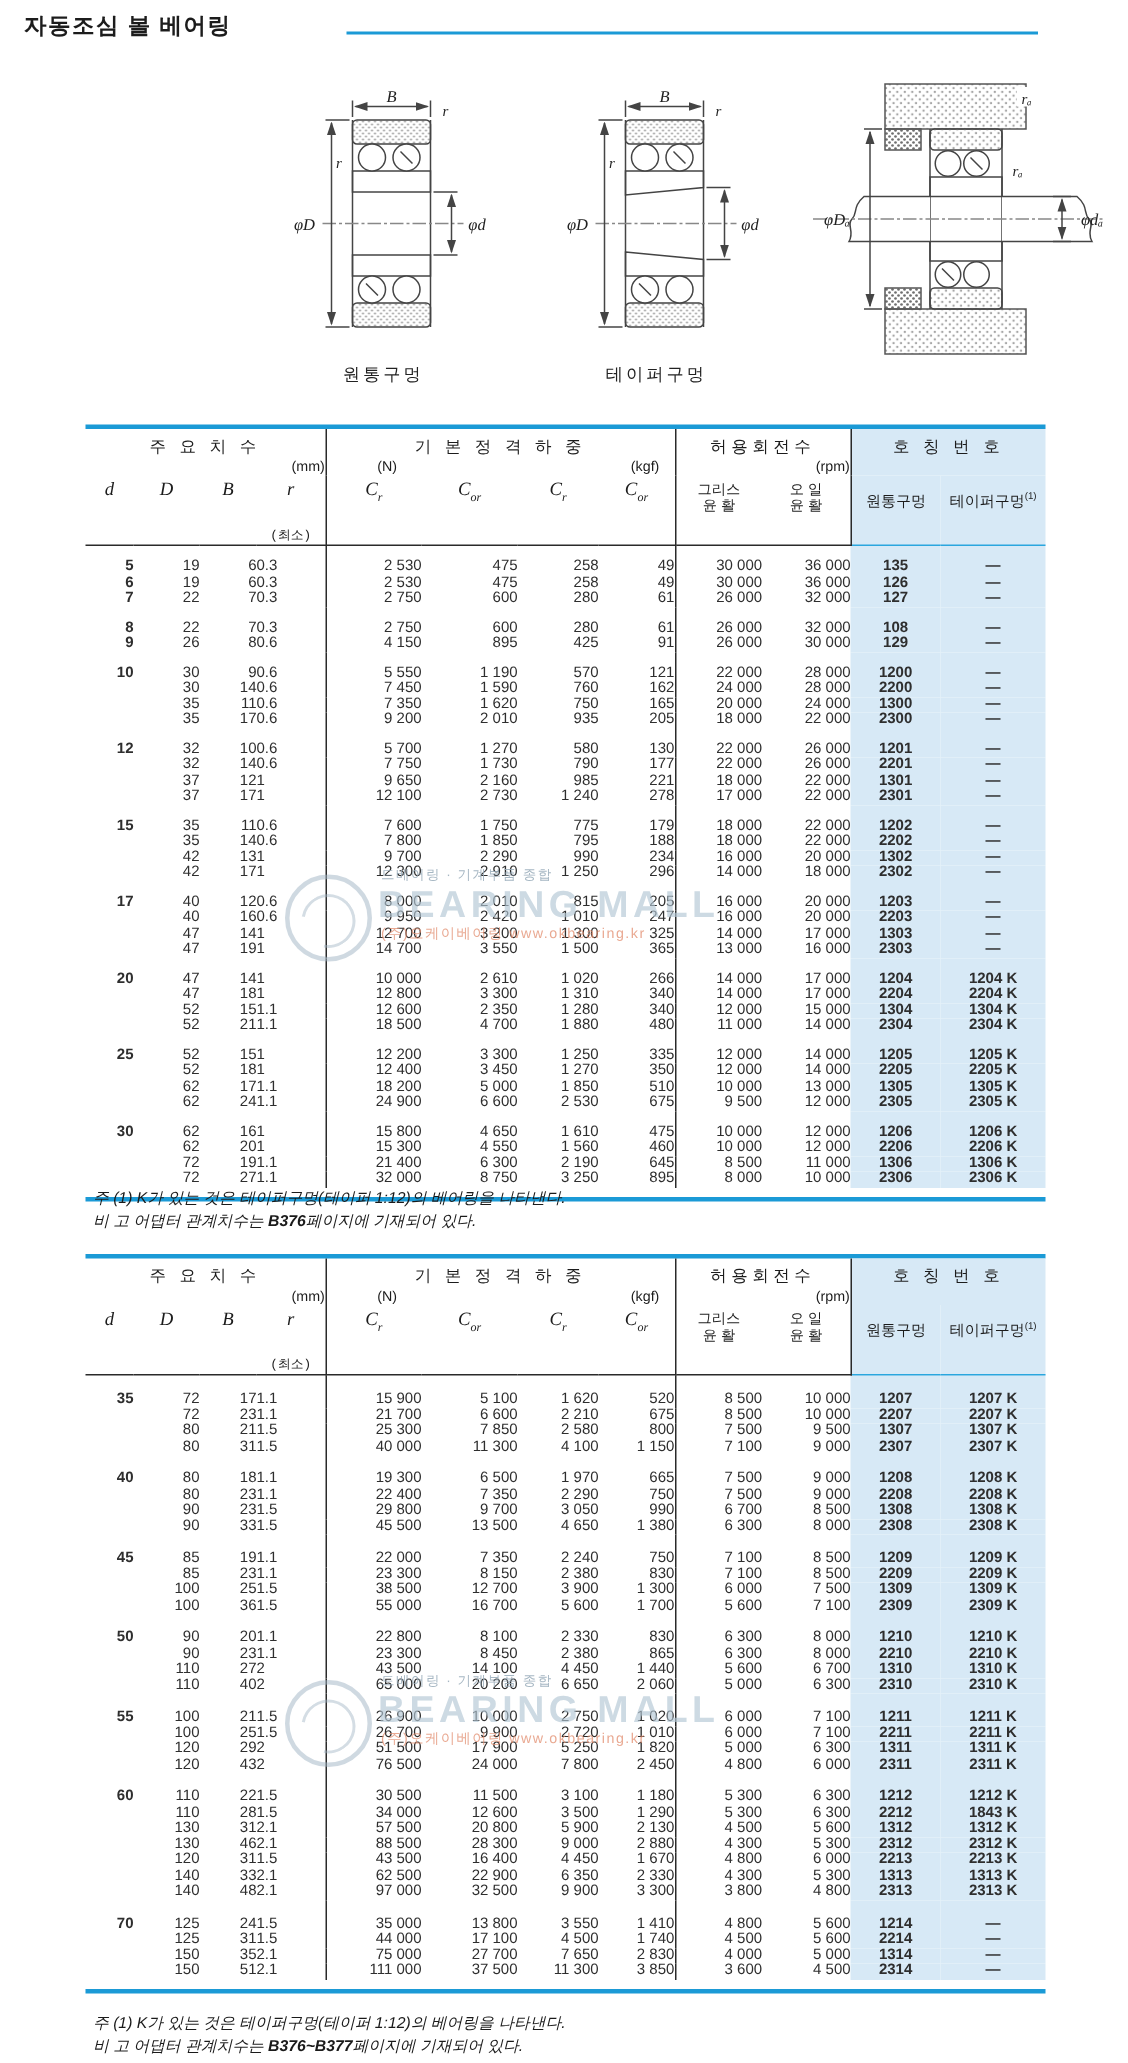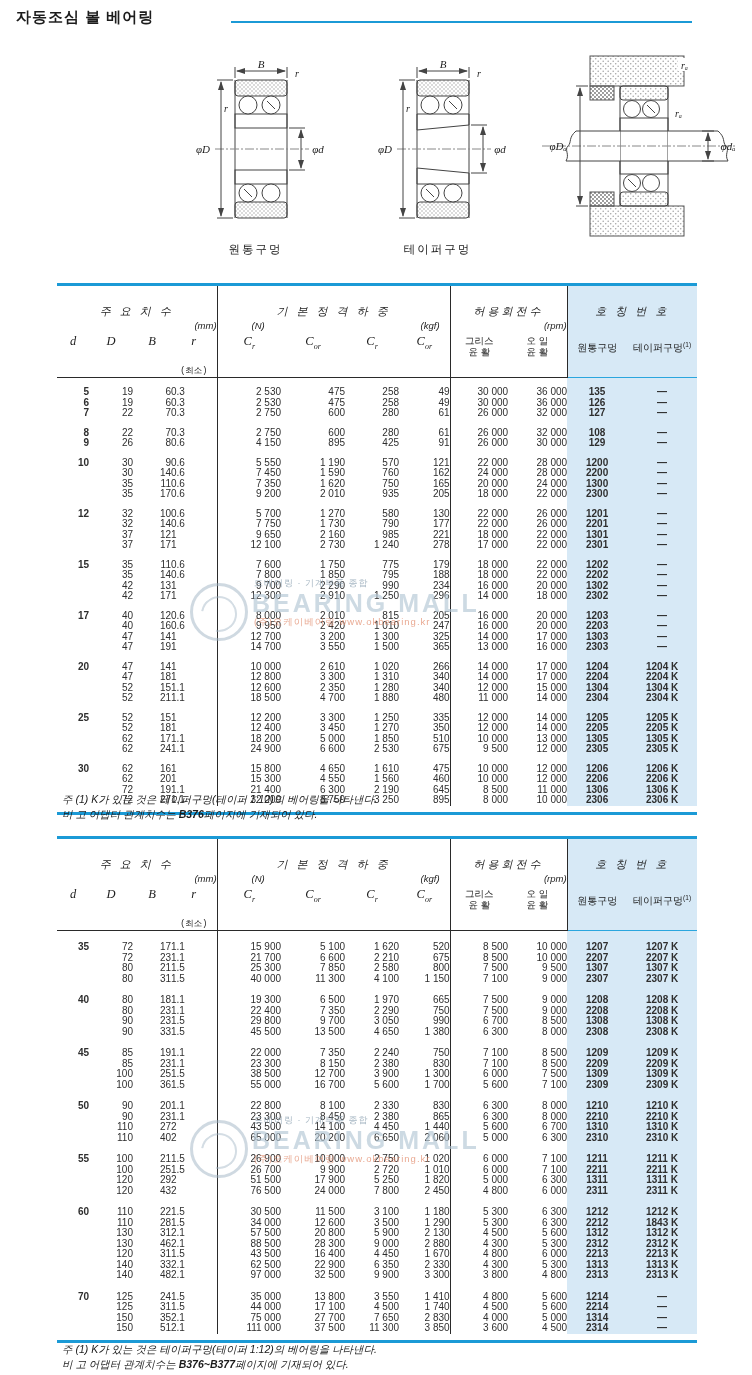--- a/index.html
+++ b/index.html
@@ -16,21 +16,21 @@
   .page-title{position:absolute;left:16px;top:8px;font-size:15px;font-weight:bold;letter-spacing:1px;}
   .title-rule{position:absolute;left:231px;top:21px;width:461px;height:2px;background:var(--blue);}
   
   .diag{position:absolute;}
   .diag-caption{position:absolute;width:185px;text-align:center;font-size:11.5px;letter-spacing:2px;color:#222;}
   
   .tablewrap{position:absolute;left:57px;width:640px;border-top:3px solid var(--blue);border-bottom:3px solid var(--blue);padding-bottom:6px;}
   table.spec{border-collapse:collapse;table-layout:fixed;width:640px;}
   table.spec th{font-weight:normal;padding:0;vertical-align:top;}
   table.spec td{padding:0;font-size:10px;line-height:10.5px;white-space:nowrap;color:var(--num);}
-  tr.h1 th{padding-top:18px;height:26px;font-style:italic;}
+  tr.h1 th{padding-top:4px;height:26px;}
   tr.h2 th{height:34px;border-bottom:1px solid var(--line);}
   tr.h2 th.blueTh{border-bottom:1px solid #2aa6de;}
   .bR{border-right:1px solid var(--line);}
   .blueTh{background:var(--lb);}
   .gtitle{text-align:center;font-size:11px;letter-spacing:3px;}
   .gunit{text-align:right;font-size:9.5px;margin-top:1px;letter-spacing:0;}
   .units-load{display:flex;justify-content:space-between;padding:1px 10px 0 34px;font-size:9.5px;}
   .it{font-family:"Liberation Serif","DejaVu Serif",serif;font-style:italic;font-size:12.5px;}
   .csub{font-family:"Liberation Serif","DejaVu Serif",serif;font-style:italic;font-size:8px;}
   .rmin{font-size:8.5px;margin-top:16px;font-family:Liberation Mono, monospace;}

